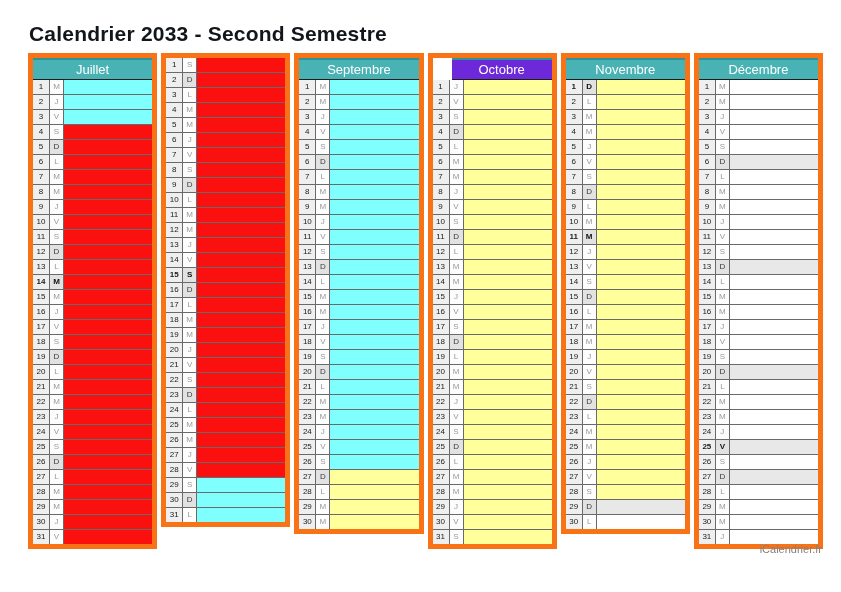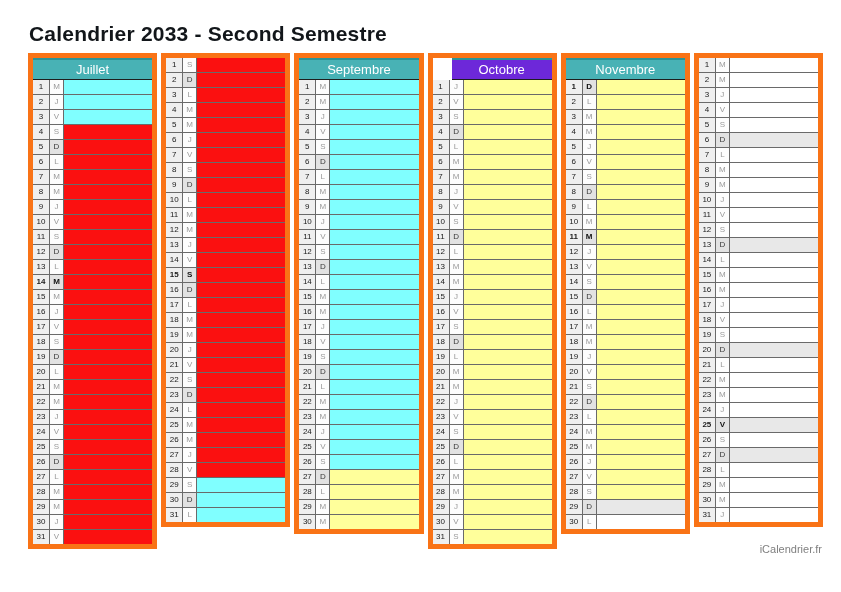--- a/index.html
+++ b/index.html
@@ -863,20 +863,21 @@
         <span class="letter">D</span>
         <span class="cell" style="background: rgb(232, 232, 232);"></span>
       </div>
       <div class="day-row">
         <span class="num">30</span>
         <span class="letter">L</span>
         <span class="cell" style="background: rgb(255, 255, 255);"></span>
       </div>
     </div>
     <div class="month">
+      <div class="month-header" style="background: rgb(72, 178, 181); border-top-color: rgb(42, 148, 151);">Décembre</div>
       <div class="day-row">
         <span class="num">1</span>
         <span class="letter">M</span>
         <span class="cell" style="background: rgb(255, 255, 255);"></span>
       </div>
       <div class="day-row">
         <span class="num">2</span>
         <span class="letter">M</span>
         <span class="cell" style="background: rgb(255, 255, 255);"></span>
       </div>

